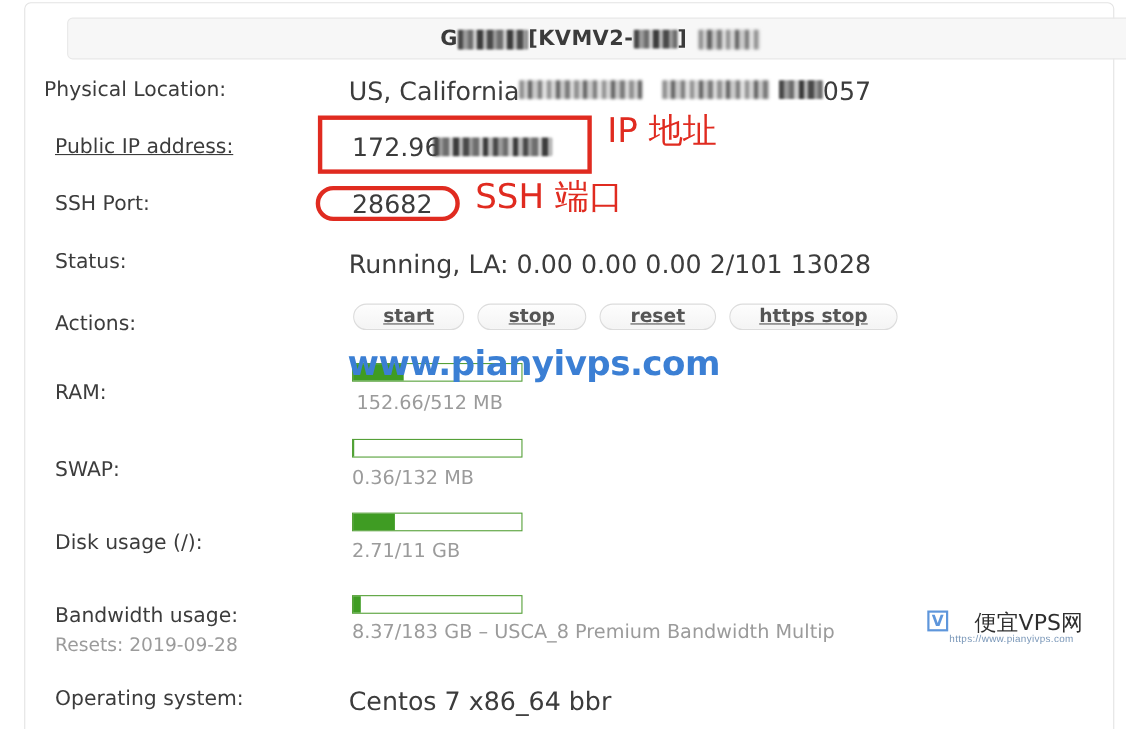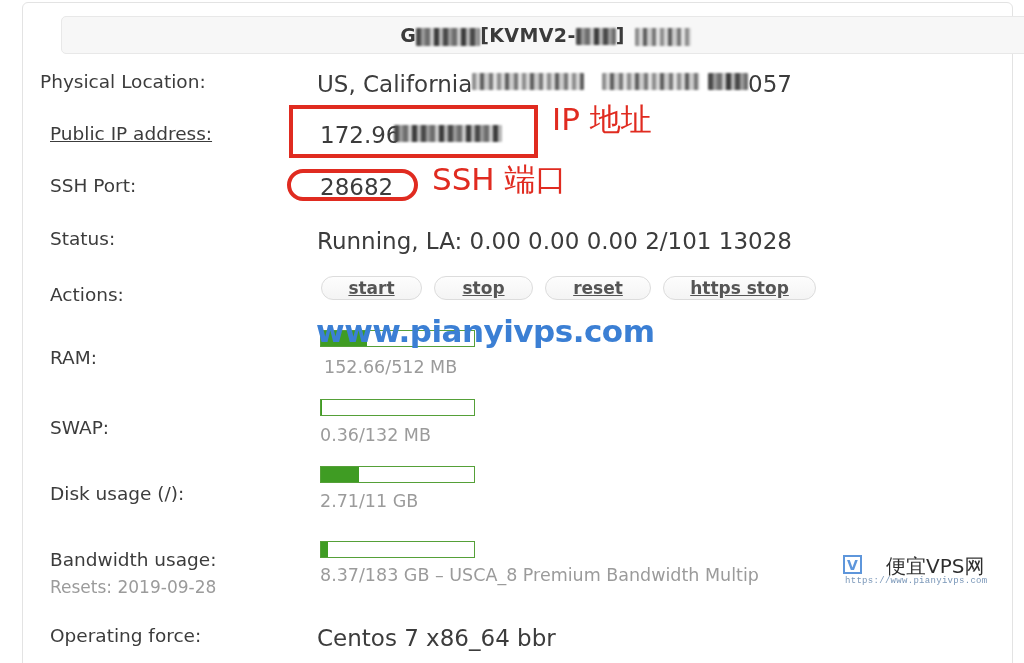--- a/index.html
+++ b/index.html
@@ -203,25 +203,25 @@
     position: absolute;
     left: 23px;
     top: 0px;
     font-size: 20px;
     color: #000000;
     white-space: nowrap;
     margin-left: 20px;
   }
   #wm-url {
     position: absolute;
-    left: 2px;
+    left: 20px;
     top: 23px;
     font-size: 9px;
     color: #5b7fa8;
-    font-family: Liberation Mono, monospace;
+    font-family: Liberation Sans, sans-serif;
     letter-spacing: 0.3px;
     white-space: nowrap;
   }
 </style>
 </head>
 <body>
 
 <div id="panel">
 
   <div id="panel-header">
@@ -295,21 +295,21 @@
 <div class="row">
   <span class="lbl" style="left:50px; top:549px;">Bandwidth usage:</span>
   <span class="sublbl" style="left:50px; top:577px;">Resets: 2019-09-28</span>
   <div class="bar" style="left:320px; top:541px;">
     <div class="bar-fill" style="width:4.6%;"></div>
   </div>
   <span class="usage-text" style="left:320px; top:565px;">8.37/183 GB – USCA_8 Premium Bandwidth Multip</span>
 </div>
 
 <div class="row">
-  <span class="lbl" style="left:50px; top:625px;">Operating force:</span>
+  <span class="lbl" style="left:50px; top:625px;">Operating system:</span>
   <span class="val" style="left:317px; top:625px;">Centos 7 x86_64 bbr</span>
 </div>
 
 <div id="watermark-center">www.pianyivps.com</div>
 
 <div id="watermark-corner">
   <div id="wm-badge">V</div>
   <div id="wm-name">便宜VPS网</div>
   <div id="wm-url">https://www.pianyivps.com</div>
 </div>

